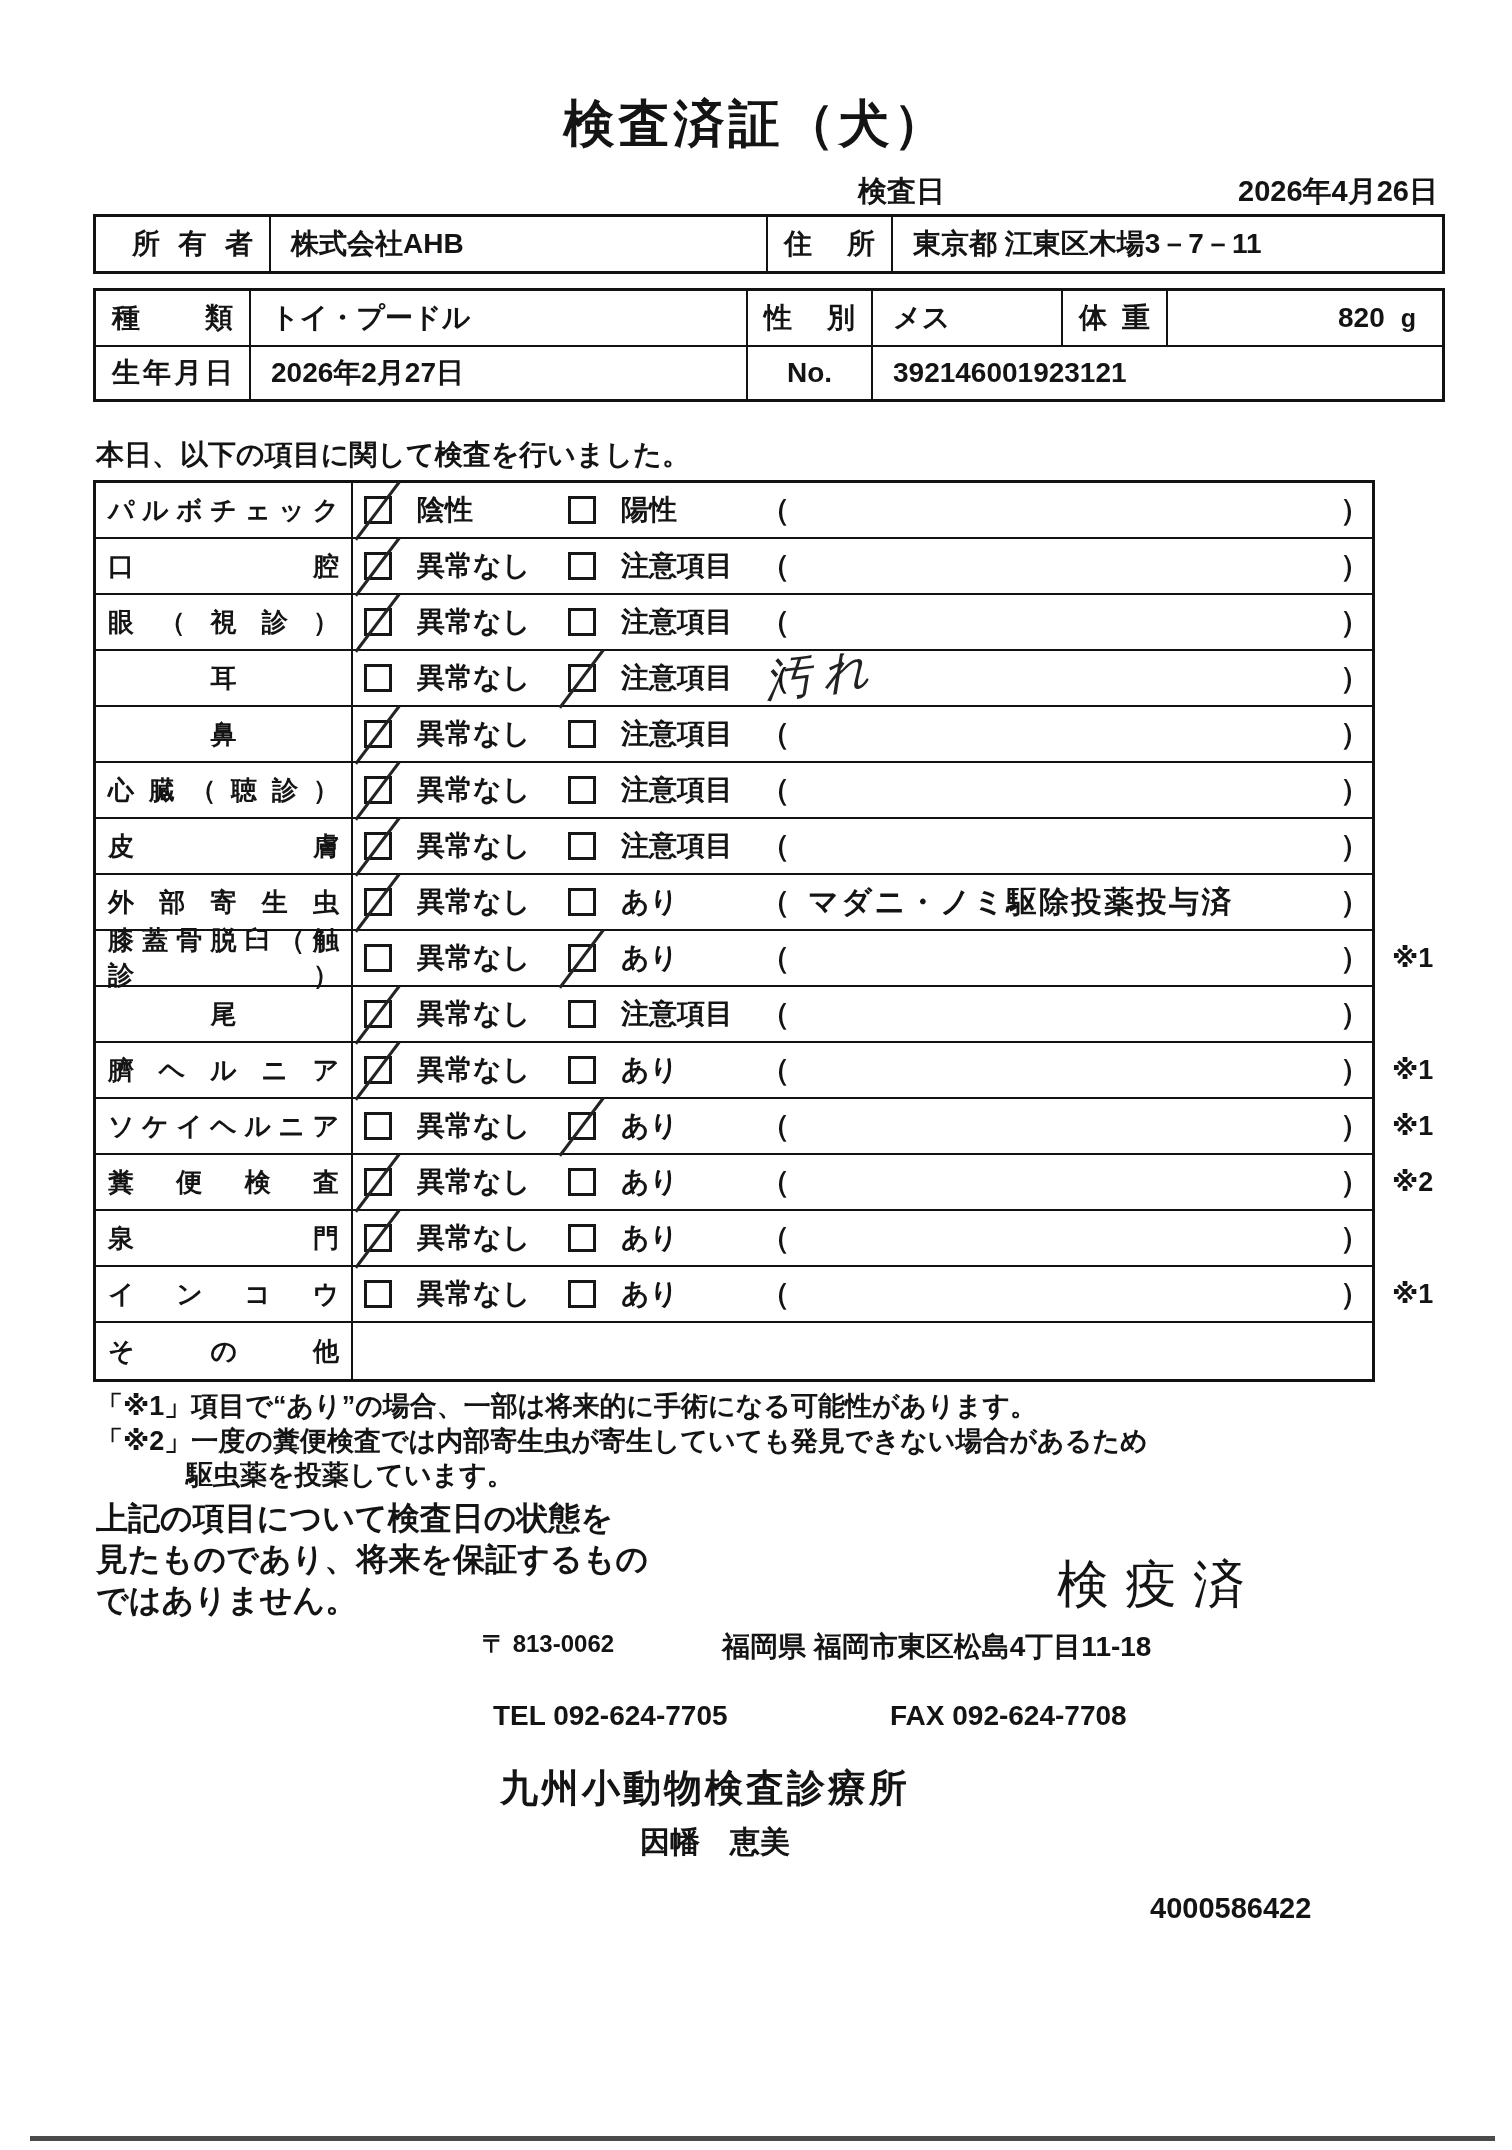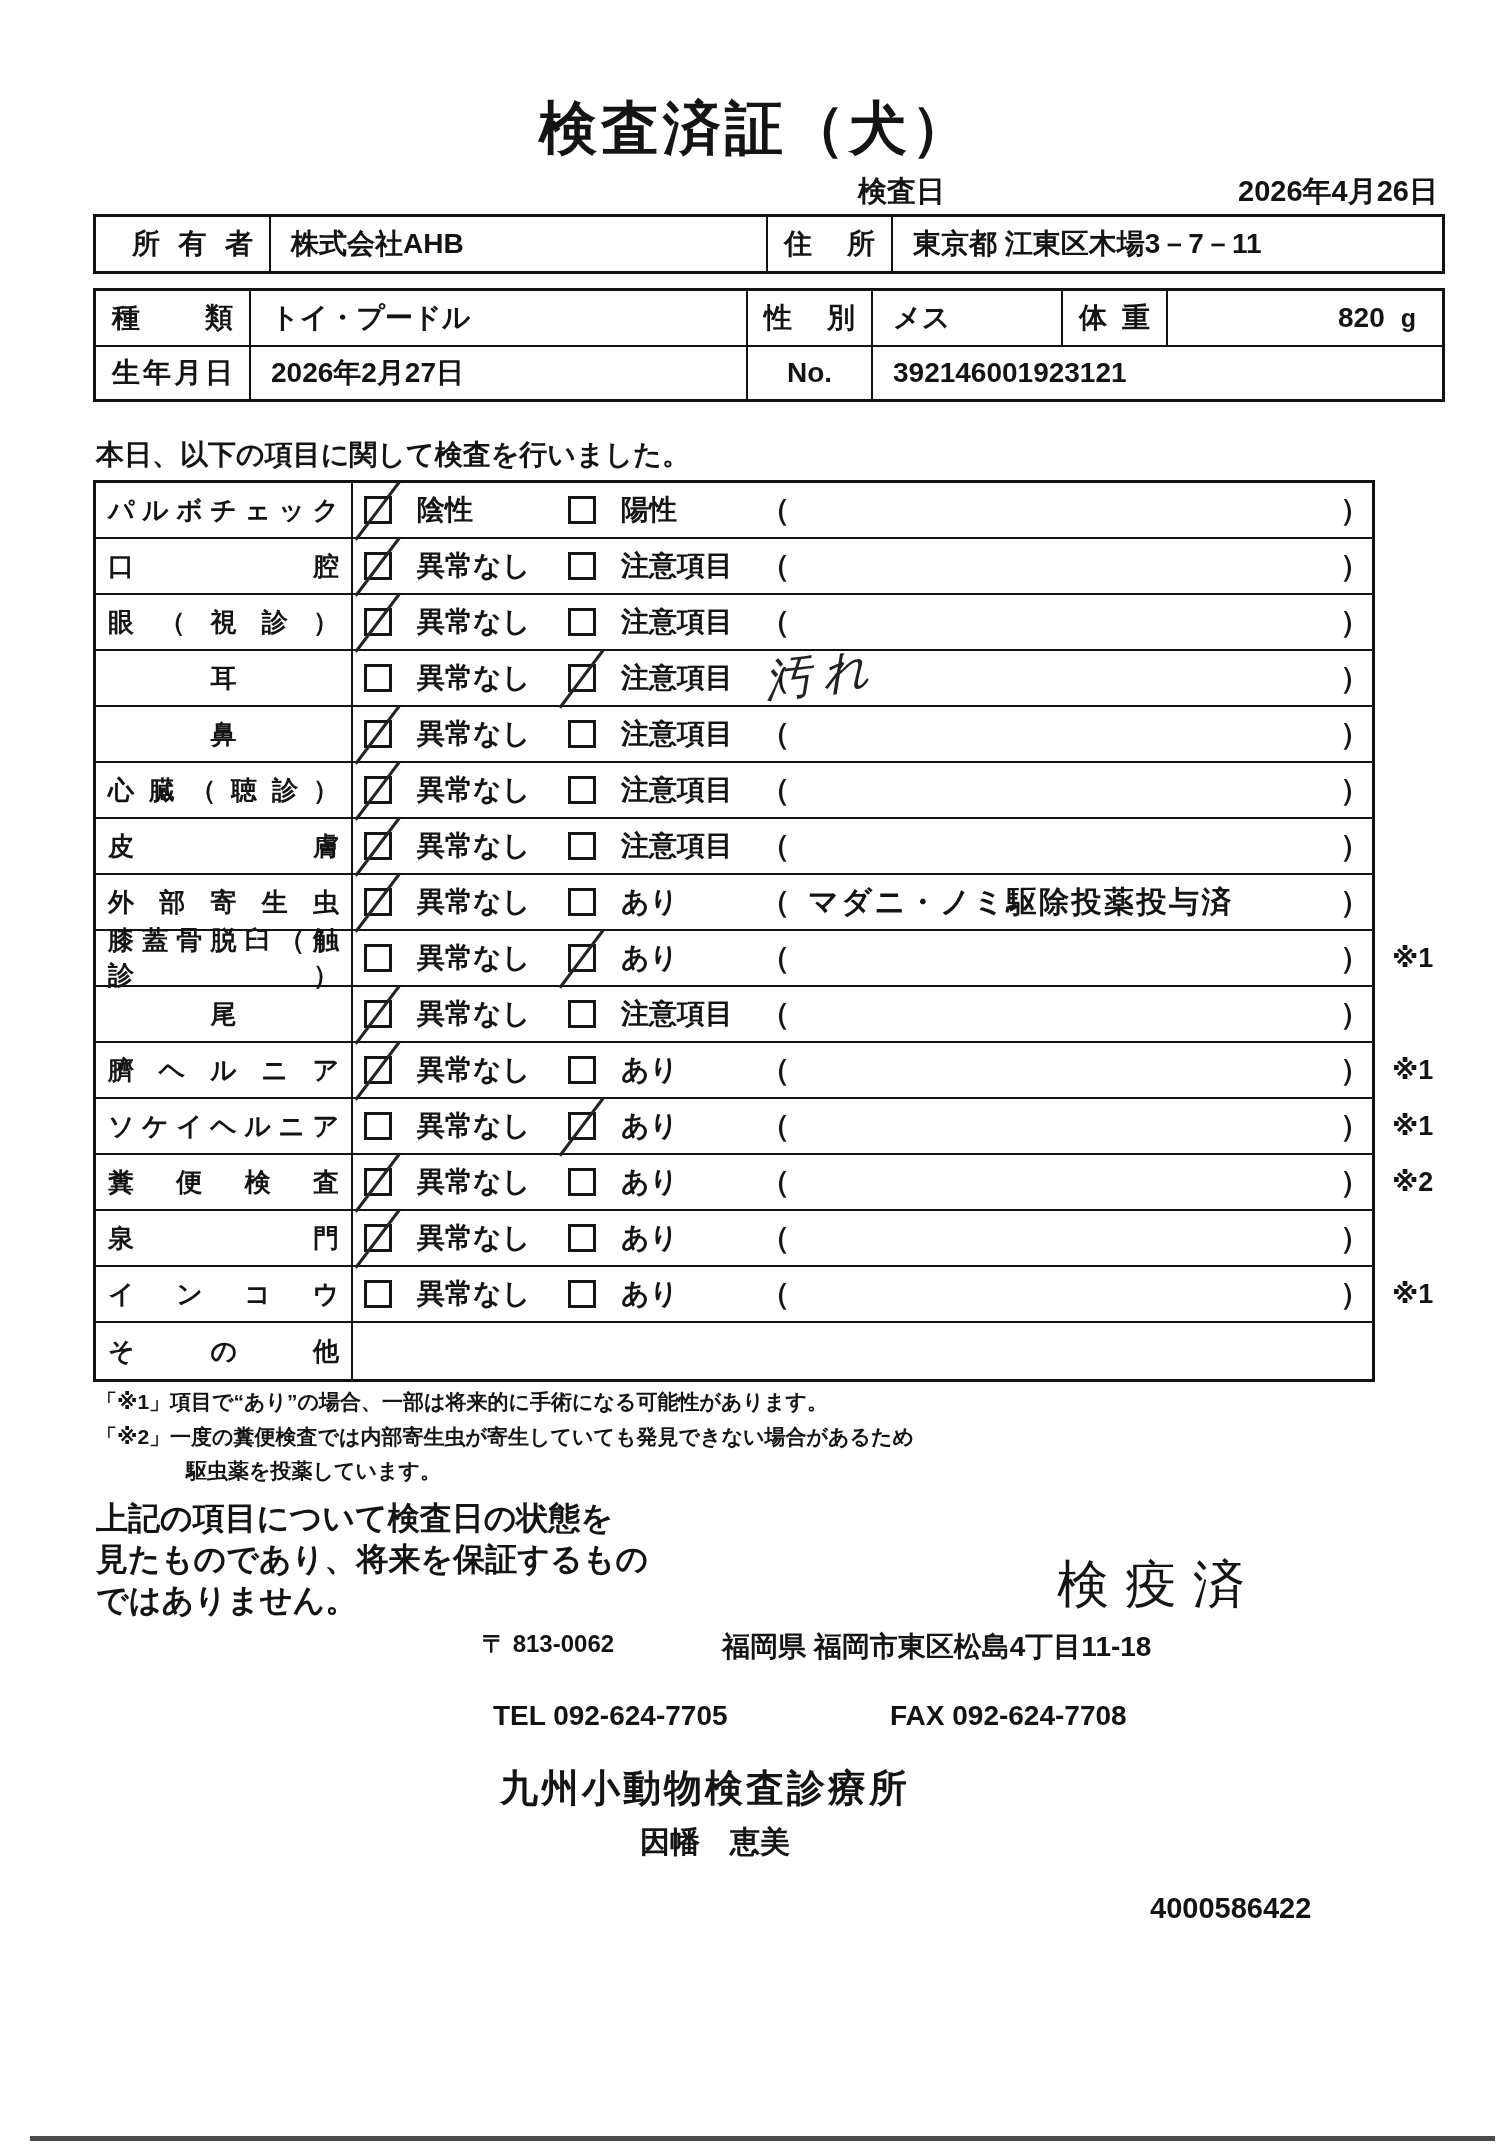--- a/index.html
+++ b/index.html
@@ -1,21 +1,21 @@
 <!DOCTYPE html>
 <html><head>
 <meta charset="utf-8">
 <style>
   html,body{margin:0;padding:0;background:#e8e8e8;}
   #page{position:relative;width:1512px;height:2150px;background:#ffffff;overflow:hidden;
         font-family:"Liberation Sans","DejaVu Sans",sans-serif;color:#141414;}
   .abs{position:absolute;white-space:nowrap;}
 
   
-  #title{left:0;top:90px;width:1512px;text-align:center;font-size:58px;font-weight:bold;letter-spacing:4px;}
+  #title{left:0;top:90px;width:1512px;text-align:center;font-size:51px;font-weight:bold;letter-spacing:4px;}
   #examdate-label{left:858px;top:172px;font-size:29px;font-weight:bold;}
   #examdate-value{left:1148px;top:172px;width:290px;text-align:right;font-size:29px;font-weight:bold;}
 
   
   .itable{position:absolute;left:93px;width:1352px;border:3.5px solid #121212;box-sizing:border-box;}
   .trow{display:grid;height:54px;box-sizing:border-box;}
   .trow + .trow{border-top:2.5px solid #121212;}
   .cell{display:flex;align-items:center;box-sizing:border-box;border-right:2.5px solid #121212;overflow:hidden;}
   .cell:last-child{border-right:none;}
   .lbl{padding:0 16px;}
@@ -46,21 +46,21 @@
   .cb{position:relative;display:inline-block;width:22px;height:22px;border:3px solid #161616;box-sizing:content-box;}
   .cb.checked::after{content:'';position:absolute;left:9px;top:-24px;width:3px;height:72px;background:#232323;transform:rotate(37deg);}
   .paren{position:absolute;top:50%;transform:translateY(-50%);font-size:30px;font-weight:bold;}
   .po{left:404px;} .pc{left:984px;}
   .note{position:absolute;left:452px;top:50%;transform:translateY(-50%);font-size:30px;font-weight:bold;letter-spacing:2.5px;}
   .note.handwritten{left:412px;font-size:46px;font-weight:normal;letter-spacing:12px;color:#222;
         transform:translateY(-56%) rotate(-7deg) skewX(-16deg);}
   .ref{position:absolute;left:1036px;top:50%;transform:translateY(-50%);font-size:27px;font-weight:bold;}
 
   
-  .fn{font-size:21px;font-weight:bold;}
+  .fn{font-size:27px;font-weight:bold;}
   #fn1{left:96px;top:1388px;} #fn2a{left:96px;top:1423px;} #fn2b{left:186px;top:1457px;}
   .stmt{left:96px;font-size:32px;font-weight:bold;}
   #stmt1{top:1497px;} #stmt2{top:1538px;text-align:right;} #stmt3{top:1579px;}
   #stamp{left:1057px;top:1550px;font-size:52px;font-weight:normal;letter-spacing:16px;}
 
   
   #zip{left:482px;top:1628px;font-size:24px;font-weight:bold;}
   #clinic-addr{left:722px;top:1628px;font-size:28px;font-weight:bold;}
   #tel{left:493px;top:1700px;font-size:28px;font-weight:bold;}
   #fax{left:890px;top:1700px;font-size:28px;font-weight:bold;}

